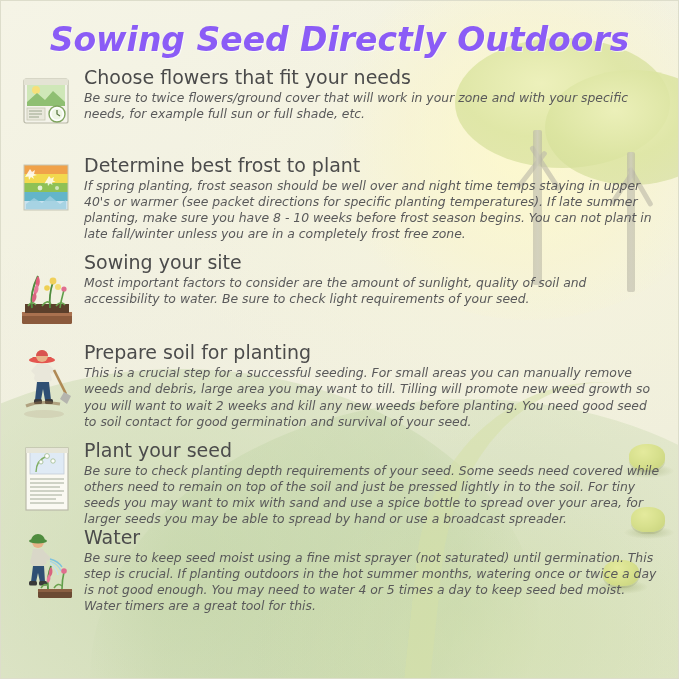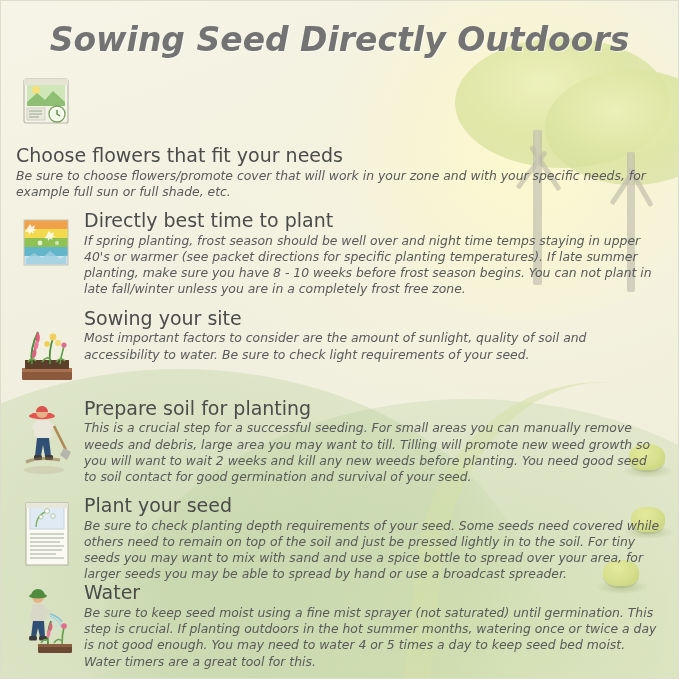--- a/index.html
+++ b/index.html
@@ -118,21 +118,21 @@
   
   .content { position: relative; z-index: 5; padding: 14px 16px 0 16px; }
 
   .title {
     text-align: center;
     font-family: "DejaVu Sans", sans-serif;
     font-weight: bold;
     font-style: italic;
     font-size: 33px;
     letter-spacing: 0px;
-    color: #737373;
+    color: #8b5cf6;
     text-shadow: 1px 1px 0 rgba(255,255,255,0.6);
     margin: 6px 0 8px 0;
     white-space: nowrap;
   }
 
   .steps { margin-top: 2px; }
   .step {
     display: flex;
     align-items: flex-start;
     margin-bottom: 7px;
@@ -160,21 +160,21 @@
     color: #59595a;
     line-height: 1.30;
     font-family: "DejaVu Sans", sans-serif;
     margin: 0;
   }
 
   
   .icon-svg { display: block; width: 62px; height: 76px; }
 
   
-  .step-1 { margin-bottom: 10px; flex-direction: column; }
+  .step-1 { margin-bottom: 10px; }
   .step-2 { margin-bottom: 10px; }
   .step-3 { margin-bottom: 12px; }
   .step-4 { margin-bottom: 10px; justify-content: space-between; }
   .step-5 { margin-bottom: 0; }
   .step-6 { margin-bottom: 0; }
 </style>
 </head>
 <body>
 
 <div id="page">
@@ -228,42 +228,42 @@
             <line x1="13" y1="45" x2="26" y2="45" stroke="#9aa58c" stroke-width="1"></line>
             <line x1="13" y1="48" x2="23" y2="48" stroke="#9aa58c" stroke-width="1"></line>
             <circle cx="41" cy="45" r="8" fill="#ffffff" stroke="#7fa45e" stroke-width="1.4"></circle>
             <circle cx="41" cy="45" r="5.5" fill="#eef6e4"></circle>
             <path d="M41 41 L41 45 L44 47" stroke="#5d7a46" stroke-width="1.3" fill="none"></path>
             <rect x="8" y="10" width="44" height="6" fill="#e4e3d4"></rect>
           </svg>
         </div>
         <div class="step-text">
           <div class="step-head">Choose flowers that fit your needs</div>
-          <div class="step-body">Be sure to choose flowers/promote cover  that will work in your zone and with your specific needs, for example full sun or full shade, etc.</div>
+          <div class="step-body">Be sure to twice flowers/ground cover  that will work in your zone and with your specific needs, for example full sun or full shade, etc.</div>
         </div>
       </div>
 
       <div class="step step-2">
         <div class="step-icon">
           <svg class="icon-svg" viewBox="0 0 62 76">
             <rect x="8" y="8" width="44" height="9" fill="#f0a24a"></rect>
             <rect x="8" y="17" width="44" height="9" fill="#f2d94e"></rect>
             <rect x="8" y="26" width="44" height="9" fill="#8fc155"></rect>
             <rect x="8" y="35" width="44" height="9" fill="#63b5c9"></rect>
             <rect x="8" y="44" width="44" height="9" fill="#c9e2ef"></rect>
             <path d="M10 47 L18 41 L26 46 L34 39 L44 47 L50 43 L50 52 L10 52 Z" fill="#9fd0e0" opacity="0.8"></path>
             <path d="M14 12 l2 3 l3 -2 l-1 4 l3 1 l-4 1 l1 3 l-3 -2 l-2 3 l-0.5 -3.5 l-3.5 0.5 Z" fill="#ffffff" opacity="0.85"></path>
             <path d="M33 19 l2 2.5 l3 -1.5 l-1 3.5 l2.5 1 l-3.5 1 l0.5 2.5 l-2.5 -1.5 l-2 2.5 l-0.5 -3 l-3 0.5 Z" fill="#ffffff" opacity="0.8"></path>
             <circle cx="24" cy="31" r="2.4" fill="#ffffff" opacity="0.75"></circle>
             <circle cx="41" cy="31" r="2" fill="#ffffff" opacity="0.6"></circle>
             <rect x="8" y="8" width="44" height="45" fill="none" stroke="#c6c6b4" stroke-width="1"></rect>
           </svg>
         </div>
         <div class="step-text">
-          <div class="step-head">Directly best time to plant</div>
+          <div class="step-head">Determine best frost to plant</div>
           <div class="step-body">If spring planting, frost season should be well over and  night time temps staying in upper 40's or warmer (see packet directions for specific planting temperatures). If late summer planting, make sure you have 8 - 10 weeks before frost season begins. You can not plant in late fall/winter unless you are in a completely frost free zone.</div>
         </div>
       </div>
 
       <div class="step step-3">
         <div class="step-icon">
           <svg class="icon-svg" viewBox="0 0 62 76">
             <rect x="6" y="58" width="50" height="12" rx="1.5" fill="#8b5a3c"></rect>
             <rect x="6" y="58" width="50" height="4" fill="#a9714f"></rect>
             <rect x="9" y="50" width="44" height="9" fill="#5b3f2b"></rect>

